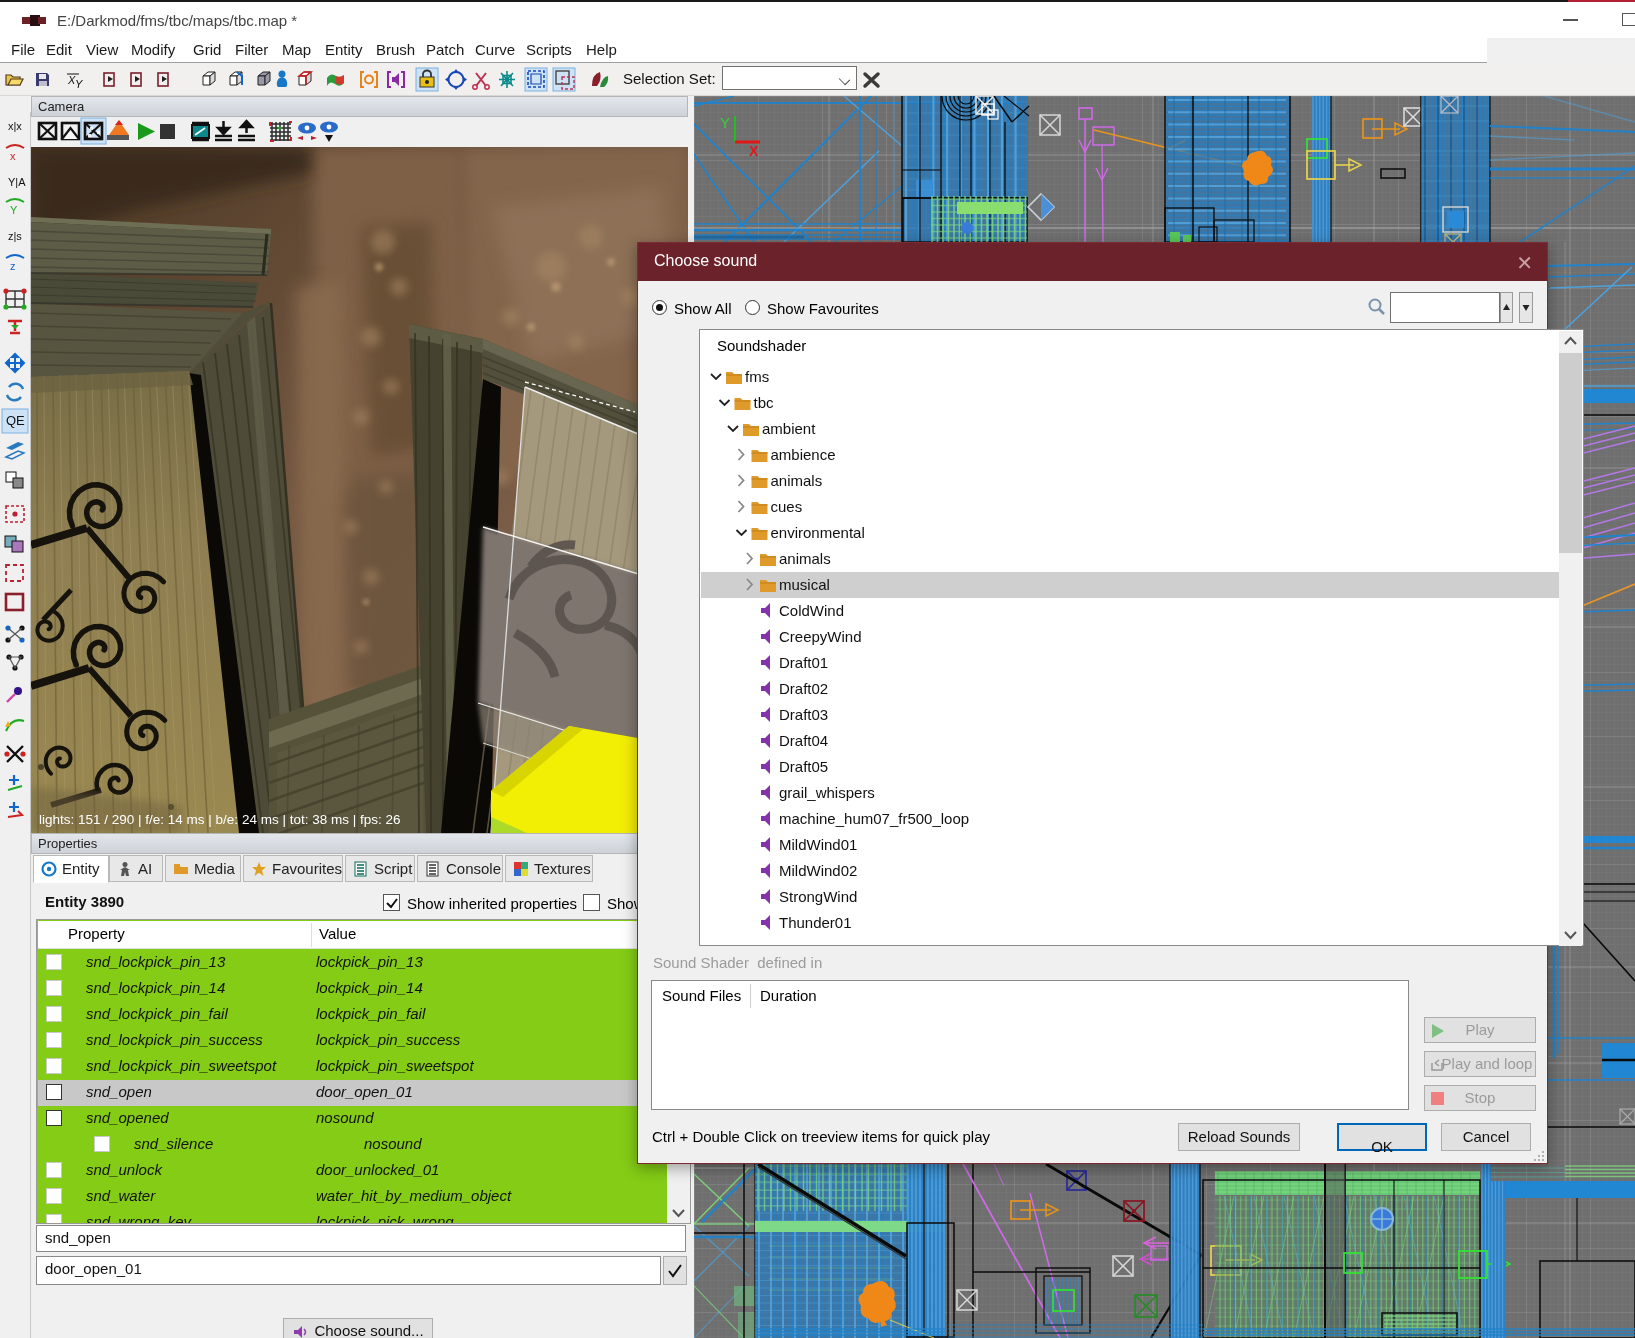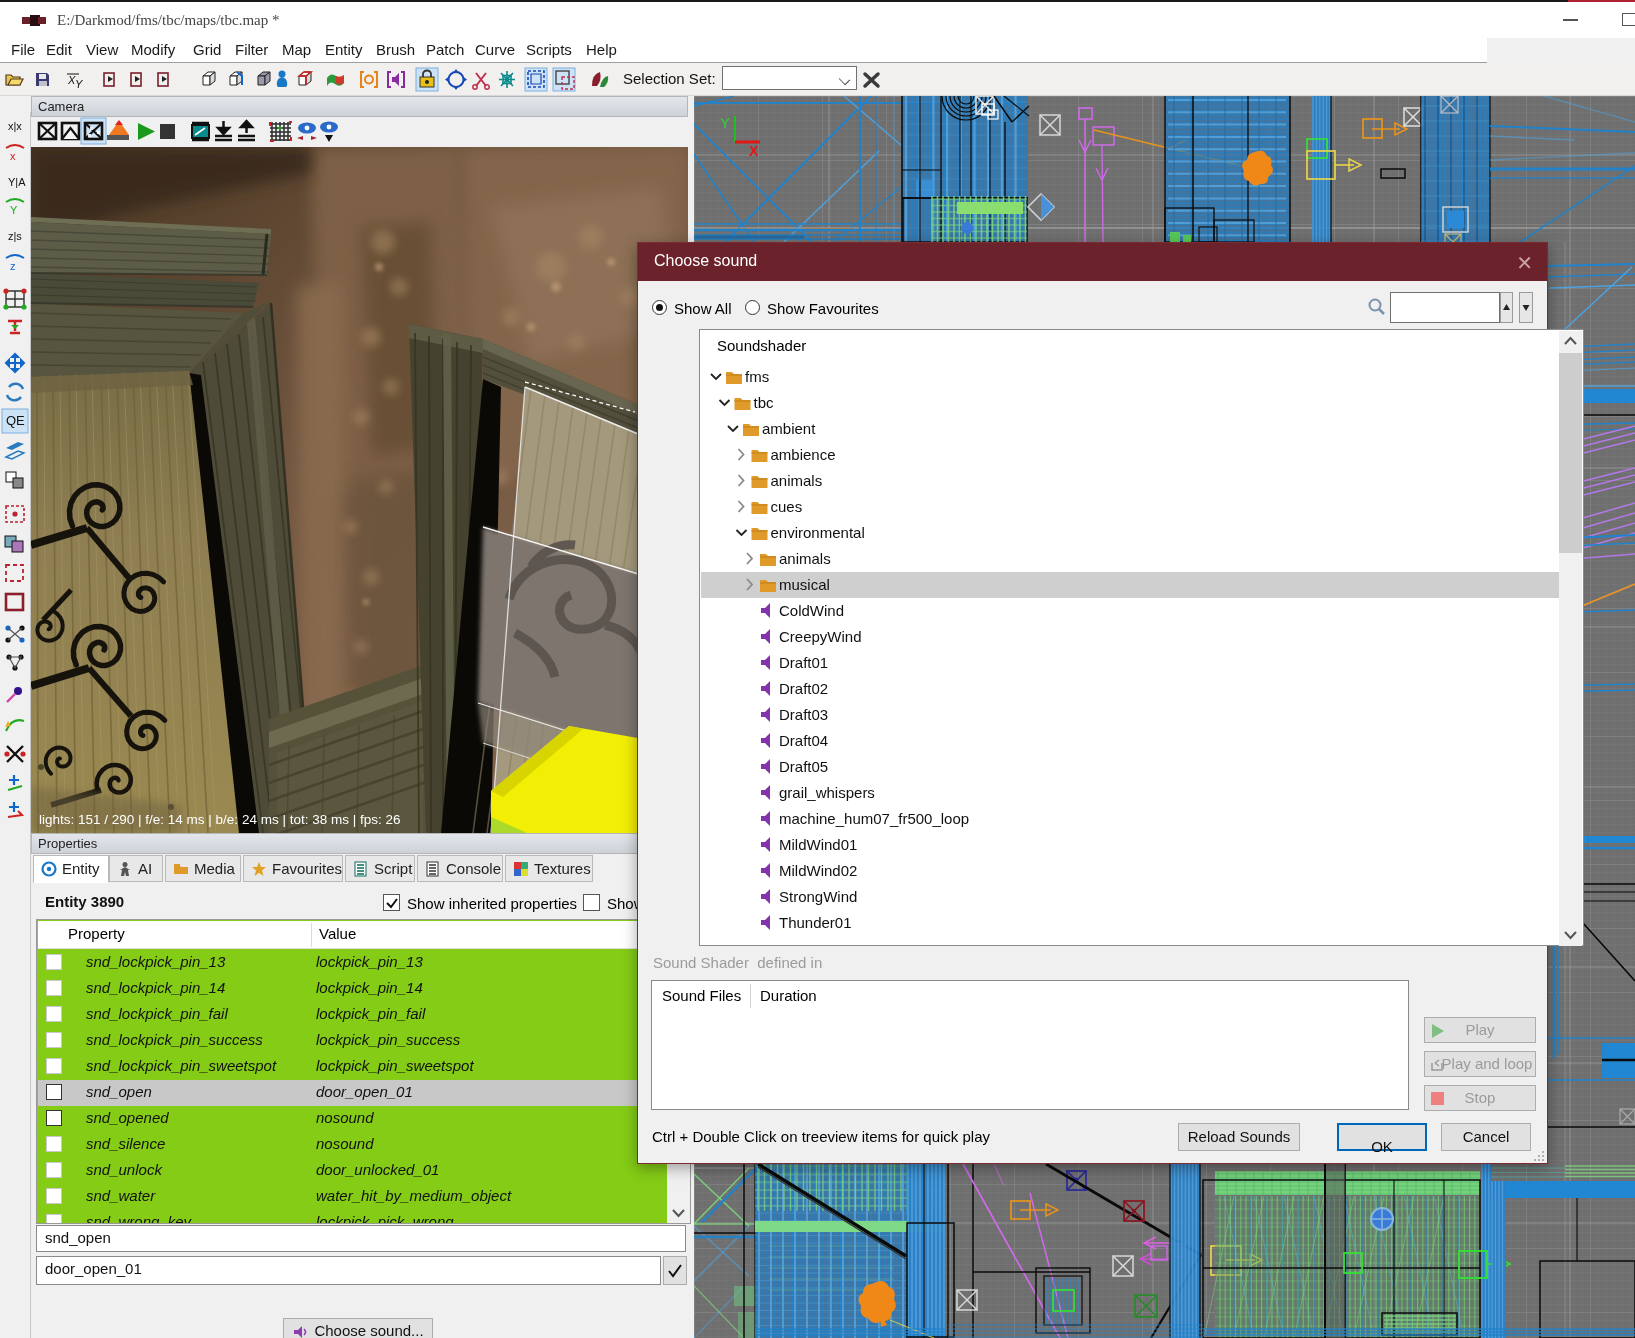--- a/index.html
+++ b/index.html
@@ -4,21 +4,21 @@
 <style>
 * { margin:0; padding:0; box-sizing:border-box; }
 html,body { width:1635px; height:1338px; overflow:hidden; background:#f0f0f0;
   font-family:"Liberation Sans", sans-serif; }
 .abs { position:absolute; }
 #root { position:relative; width:1635px; height:1338px; }
 
 #topedge { left:0; top:0; width:1635px; height:2px; background:#1a1a1a; }
 #topedge-red { left:1568px; top:0; width:67px; height:2px; background:#b02030; }
 #titlebar { left:0; top:2px; width:1635px; height:36px; background:#ffffff; }
-#titletext { left:57px; top:10px; font-size:15px; color:#444;font-family:Liberation Serif, serif; }
+#titletext { left:57px; top:10px; font-size:15px; color:#444; }
 #menubar { left:0; top:38px; width:1487px; height:25px; background:#ffffff; border-bottom:1px solid #9f9f9f; }
 .menuitem { position:absolute; top:3px; font-size:15px; color:#1a1a1a; }
 #toolbar { left:0; top:64px; width:1635px; height:32px; background:#f1f0ee; border-bottom:1px solid #d8d8d8; }
 #selset { position:absolute; left:623px; top:6px; font-size:15px; color:#111; }
 #selcombo { position:absolute; left:722px; top:2px; width:135px; height:24px; background:#fff; border:1px solid #707070; }
 #selcombo:after { content:""; position:absolute; right:7px; top:8px; width:8px; height:8px;
   border-right:1.5px solid #444; border-bottom:1.5px solid #444; transform:rotate(45deg) scale(1,.8); }
 
 #leftbar { left:0; top:112px; width:31px; height:1242px; background:#f0f0f0; border-right:1px solid #c8c8c8; }
 
@@ -1261,21 +1261,21 @@
           <div class="prow" style="top: 160px; background: rgb(200, 200, 200);">
             <div class="pchk dark" style=""></div>
             <span class="pname">snd_open</span>
             <span class="pval">door_open_01</span>
           </div>
           <div class="prow" style="top: 186px;">
             <div class="pchk dark" style=""></div>
             <span class="pname">snd_opened</span>
             <span class="pval">nosound</span>
           </div>
-          <div class="prow" style="top: 212px;">
+          <div class="prow" style="top: 212px; margin-left: 48px;">
             <div class="pchk" style=""></div>
             <span class="pname">snd_silence</span>
             <span class="pval">nosound</span>
           </div>
           <div class="prow" style="top: 238px;">
             <div class="pchk" style=""></div>
             <span class="pname">snd_unlock</span>
             <span class="pval">door_unlocked_01</span>
           </div>
           <div class="prow" style="top: 264px;">

